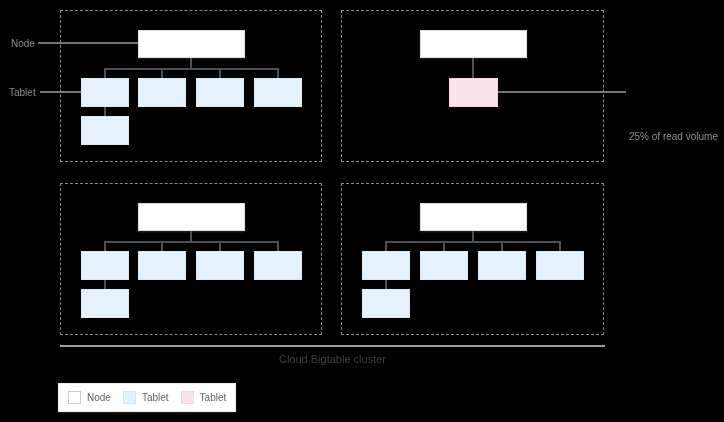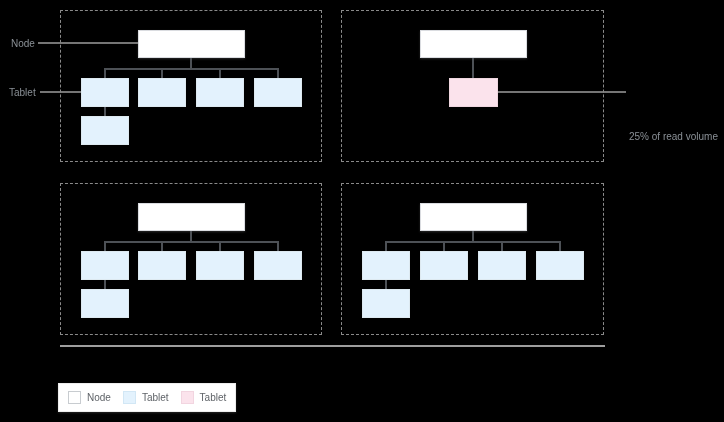--- a/index.html
+++ b/index.html
@@ -112,20 +112,21 @@
     <div class="conn v" style="left:217px;top:57px;height:10px;"></div>
     <div class="tablet" style="left:20px;top:67px;"></div>
     <div class="tablet" style="left:78px;top:67px;"></div>
     <div class="tablet" style="left:136px;top:67px;"></div>
     <div class="tablet" style="left:194px;top:67px;"></div>
     <div class="conn v" style="left:43px;top:96px;height:9px;"></div>
     <div class="tablet" style="left:20px;top:105px;"></div>
   </div>
 
   <div class="hr-line"></div>
+  <div class="diagram-title">Cloud Bigtable cluster</div>
 
   <div class="legend">
     <div class="legend-item">
       <span class="swatch node"></span>
       <span class="legend-label">Node</span>
     </div>
     <div class="legend-item">
       <span class="swatch tablet-blue"></span>
       <span class="legend-label">Tablet</span>
     </div>

